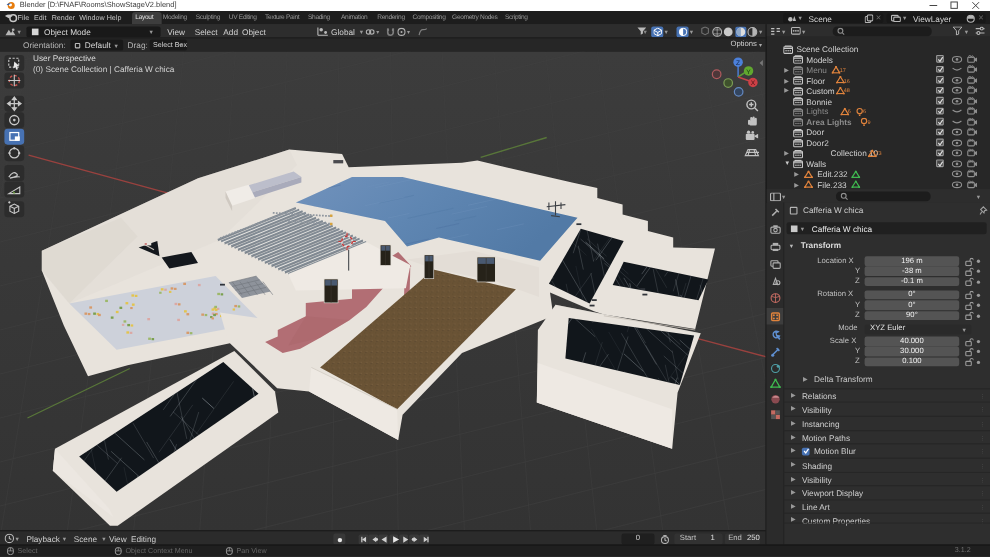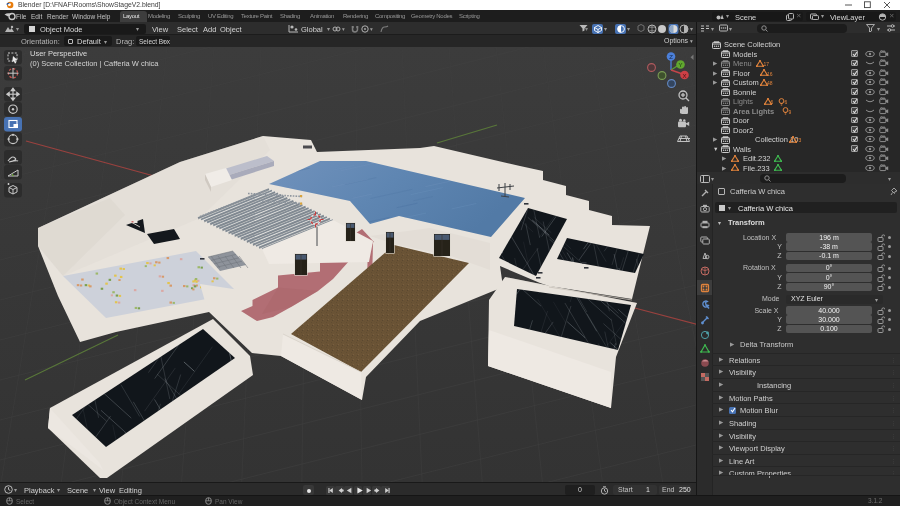--- a/index.html
+++ b/index.html
@@ -1268,21 +1268,21 @@
 <div class="abs" style="left:712px;top:352.5px;width:188px;height:1px;background:#262626"></div>
 <div class="tx" style="left:719px;top:355.5px;font-size:5.5px;color:#999;font-weight:normal;">▶</div>
 <div class="tx" style="left:729px;top:355.5px;font-size:7.5px;color:#cfcfcf;font-weight:normal;">Relations</div>
 <div class="tx" style="left:891px;top:356.5px;font-size:5px;color:#555;font-weight:normal;">⋮</div>
 <div class="abs" style="left:712px;top:365px;width:188px;height:1px;background:#262626"></div>
 <div class="tx" style="left:719px;top:368px;font-size:5.5px;color:#999;font-weight:normal;">▶</div>
 <div class="tx" style="left:729px;top:368px;font-size:7.5px;color:#cfcfcf;font-weight:normal;">Visibility</div>
 <div class="tx" style="left:891px;top:369px;font-size:5px;color:#555;font-weight:normal;">⋮</div>
 <div class="abs" style="left:712px;top:378px;width:188px;height:1px;background:#262626"></div>
 <div class="tx" style="left:719px;top:381px;font-size:5.5px;color:#999;font-weight:normal;">▶</div>
-<div class="tx" style="left:729px;top:381px;font-size:7.5px;color:#cfcfcf;font-weight:normal;margin-left:28px;">Instancing</div>
+<div class="tx" style="left:729px;top:381px;font-size:7.5px;color:#cfcfcf;font-weight:normal;">Instancing</div>
 <div class="tx" style="left:891px;top:382px;font-size:5px;color:#555;font-weight:normal;">⋮</div>
 <div class="abs" style="left:712px;top:390.5px;width:188px;height:1px;background:#262626"></div>
 <div class="tx" style="left:719px;top:393.5px;font-size:5.5px;color:#999;font-weight:normal;">▶</div>
 <div class="tx" style="left:729px;top:393.5px;font-size:7.5px;color:#cfcfcf;font-weight:normal;">Motion Paths</div>
 <div class="tx" style="left:891px;top:394.5px;font-size:5px;color:#555;font-weight:normal;">⋮</div>
 <div class="abs" style="left:712px;top:403px;width:188px;height:1px;background:#262626"></div>
 <div class="tx" style="left:719px;top:406px;font-size:5.5px;color:#999;font-weight:normal;">▶</div>
 <div class="abs" style="left:729px;top:406.5px;width:7px;height:7px;background:#4772b3;border-radius:1.5px"></div>
 <svg class="abs" style="left:729.5px;top:407px" width="6" height="6" viewBox="0 0 6 6">
     <path d="M1 3 l1.5 1.8 L5 1" stroke="#fff" fill="none" stroke-width="1.1"></path>

